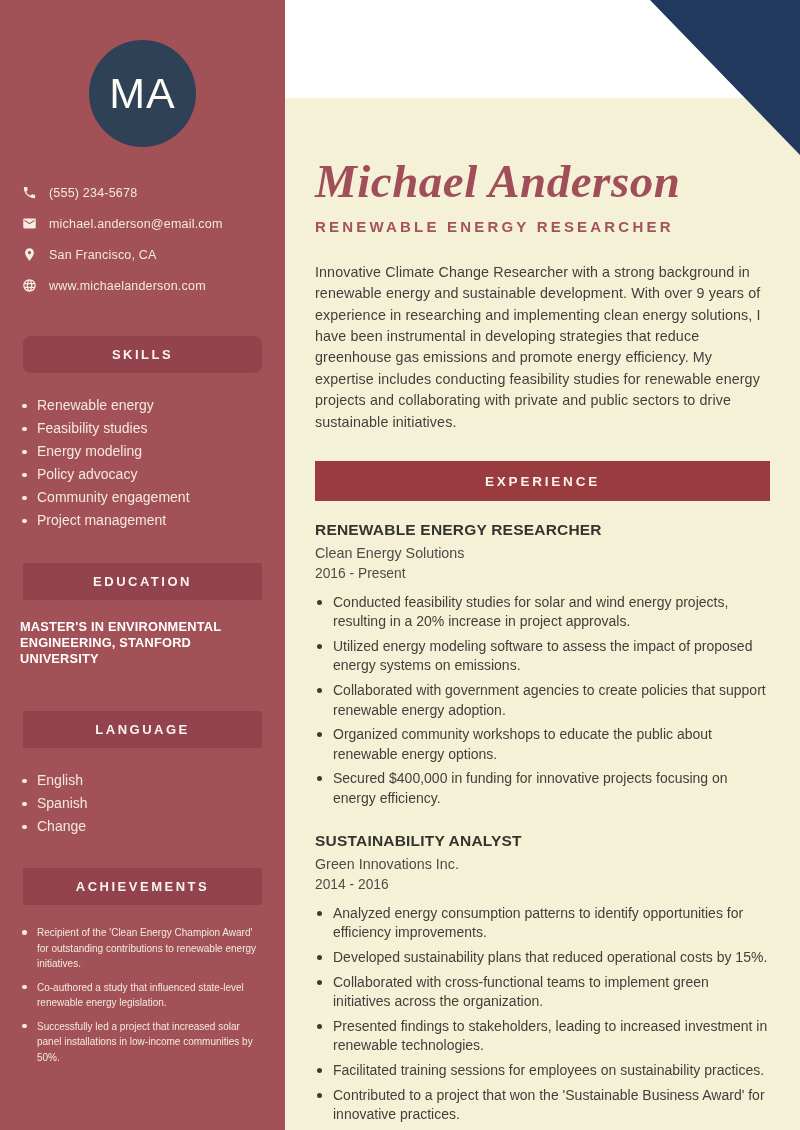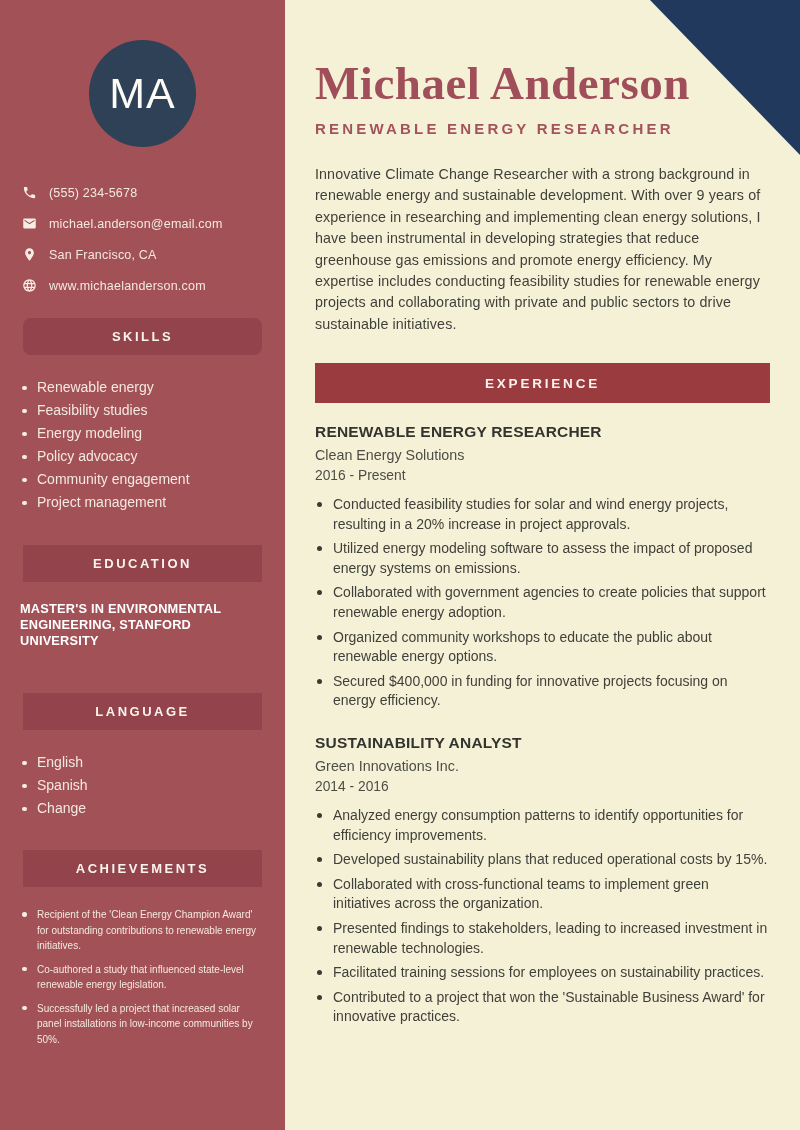--- a/index.html
+++ b/index.html
@@ -10,52 +10,52 @@
     --navy:#2e4156;
     --triangle:#20395c;
     --name-color:#a04e59;
     --body-text:#3f403a;
     --muted-text:#4c4d46;
     --sidebar-text:#f3e9df;
   }
   *{margin:0;padding:0;box-sizing:border-box;}
   html,body{width:800px;height:1130px;overflow:hidden;}
   body{font-family:"Liberation Sans","DejaVu Sans",sans-serif;}
-  .page{position:relative;width:800px;height:1130px;display:flex;}
+  .page{position:relative;width:800px;height:1130px;display:flex;align-items:flex-end;}
 
   
   .sidebar{width:285px;height:100%;background:var(--sidebar-bg);color:var(--sidebar-text);flex:0 0 285px;}
   .avatar-wrap{display:flex;justify-content:center;margin-top:40px;}
   .avatar{width:107px;height:107px;border-radius:50%;background:var(--navy);display:flex;align-items:center;justify-content:center;}
   .avatar span{color:#fdfbf5;font-size:43px;font-weight:500;letter-spacing:1px;}
   .contact{margin:38px 0 0 22px;}
   .contact-row{display:flex;align-items:center;margin-bottom:16px;}
   .contact-row svg{width:15px;height:15px;fill:#f6ede4;flex:0 0 15px;}
   .contact-row .c-text{margin-left:12px;font-size:12.5px;letter-spacing:.2px;}
 
   .side-bar-header{width:239px;margin:0 auto;background:var(--sidebar-bar);height:37px;display:flex;align-items:center;justify-content:center;}
   .side-bar-header span{color:#fbf4ec;font-weight:bold;font-size:13px;letter-spacing:2.5px;}
-  .bar-skills{margin-top:25px;border-radius:8px;}
+  .bar-skills{margin-top:43px;border-radius:8px;}
   .bar-education{margin-top:36px;}
   .bar-language{margin-top:44px;}
   .bar-achievements{margin-top:35px;}
 
   ul.side-list{list-style:none;margin:26px 0 0 22px;}
   ul.side-list li{position:relative;padding-left:15px;font-size:14px;margin-bottom:10px;line-height:13px;}
   ul.side-list li::before{content:"";position:absolute;left:0;top:4.5px;width:4.5px;height:4.5px;border-radius:50%;background:#f6ede4;}
 
   .edu-text{margin:19px 20px 0 20px;font-size:12.8px;font-weight:bold;color:#ffffff;line-height:16px;letter-spacing:.2px;}
 
   ul.ach-list{list-style:none;margin:20px 0 0 22px;}
   ul.ach-list li{position:relative;padding-left:15px;font-size:10px;line-height:15.5px;margin-bottom:8px;width:242px;}
   ul.ach-list li::before{content:"";position:absolute;left:0;top:5px;width:4.5px;height:4.5px;border-radius:50%;background:#f6ede4;}
 
   
   .main{flex:1;background:var(--main-bg);padding:0 30px;position:relative;}
-  .name{margin-top:56px;font-family:"Liberation Serif","DejaVu Serif",serif;font-weight:bold;font-size:47px;color:var(--name-color);letter-spacing:.5px;}
+  .name{margin-top:56px;font-family:"Liberation Serif","DejaVu Serif",serif;font-weight:bold;font-size:47px;color:var(--name-color);letter-spacing:.5px;font-style:italic;}
   .job-subtitle{margin-top:10px;font-size:15px;font-weight:bold;letter-spacing:3.2px;color:#a4525c;}
   .summary{margin-top:27px;font-size:14.3px;line-height:21.4px;color:var(--body-text);letter-spacing:.1px;}
 
   .exp-bar{margin-top:28px;background:var(--accent-bar);height:40px;display:flex;align-items:center;justify-content:center;}
   .exp-bar span{color:#fbf2ee;font-weight:bold;font-size:13.5px;letter-spacing:2.8px;}
 
   .job{margin-top:20px;}
   .job + .job{margin-top:24px;}
   .job-title{font-size:15.5px;font-weight:bold;color:#33342e;letter-spacing:.2px;}
   .job-company{margin-top:6px;font-size:14.3px;color:var(--muted-text);}

